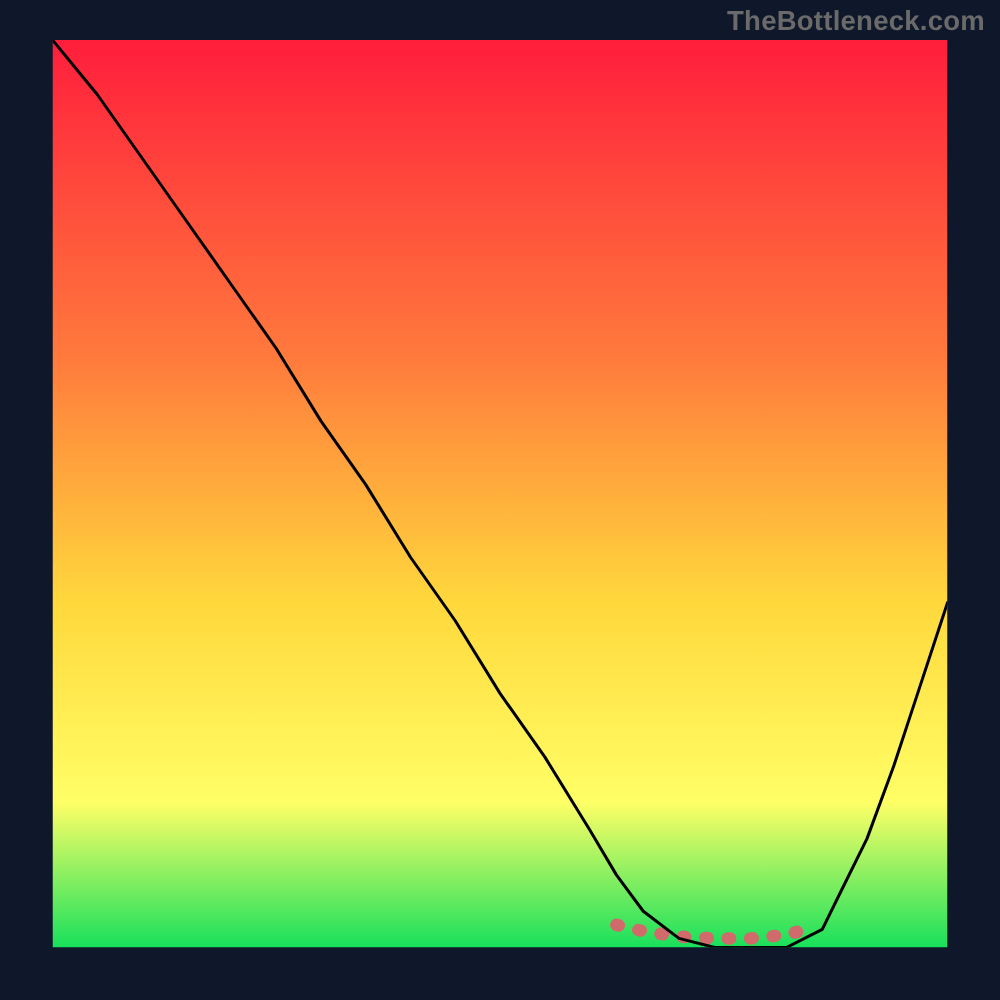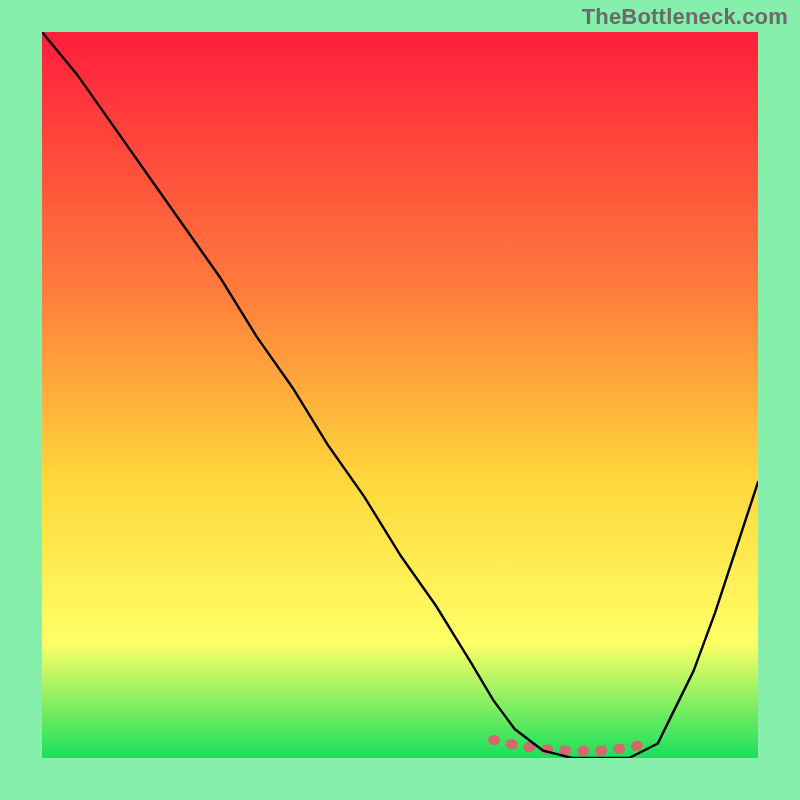--- a/index.html
+++ b/index.html
@@ -8,21 +8,21 @@
     width: 800px;
     height: 800px;
     background: #000;
     overflow: hidden;
     font-family: Arial, Helvetica, sans-serif;
   }
   .outer {
     position: relative;
     width: 800px;
     height: 800px;
-    background: #86efac;
+    background: #0f172a;
   }
   .watermark {
     position: absolute;
     top: 4px;
     right: 12px;
     color: #6a6a6a;
     font-size: 22px;
     font-weight: bold;
     letter-spacing: 0.2px;
     z-index: 10;

